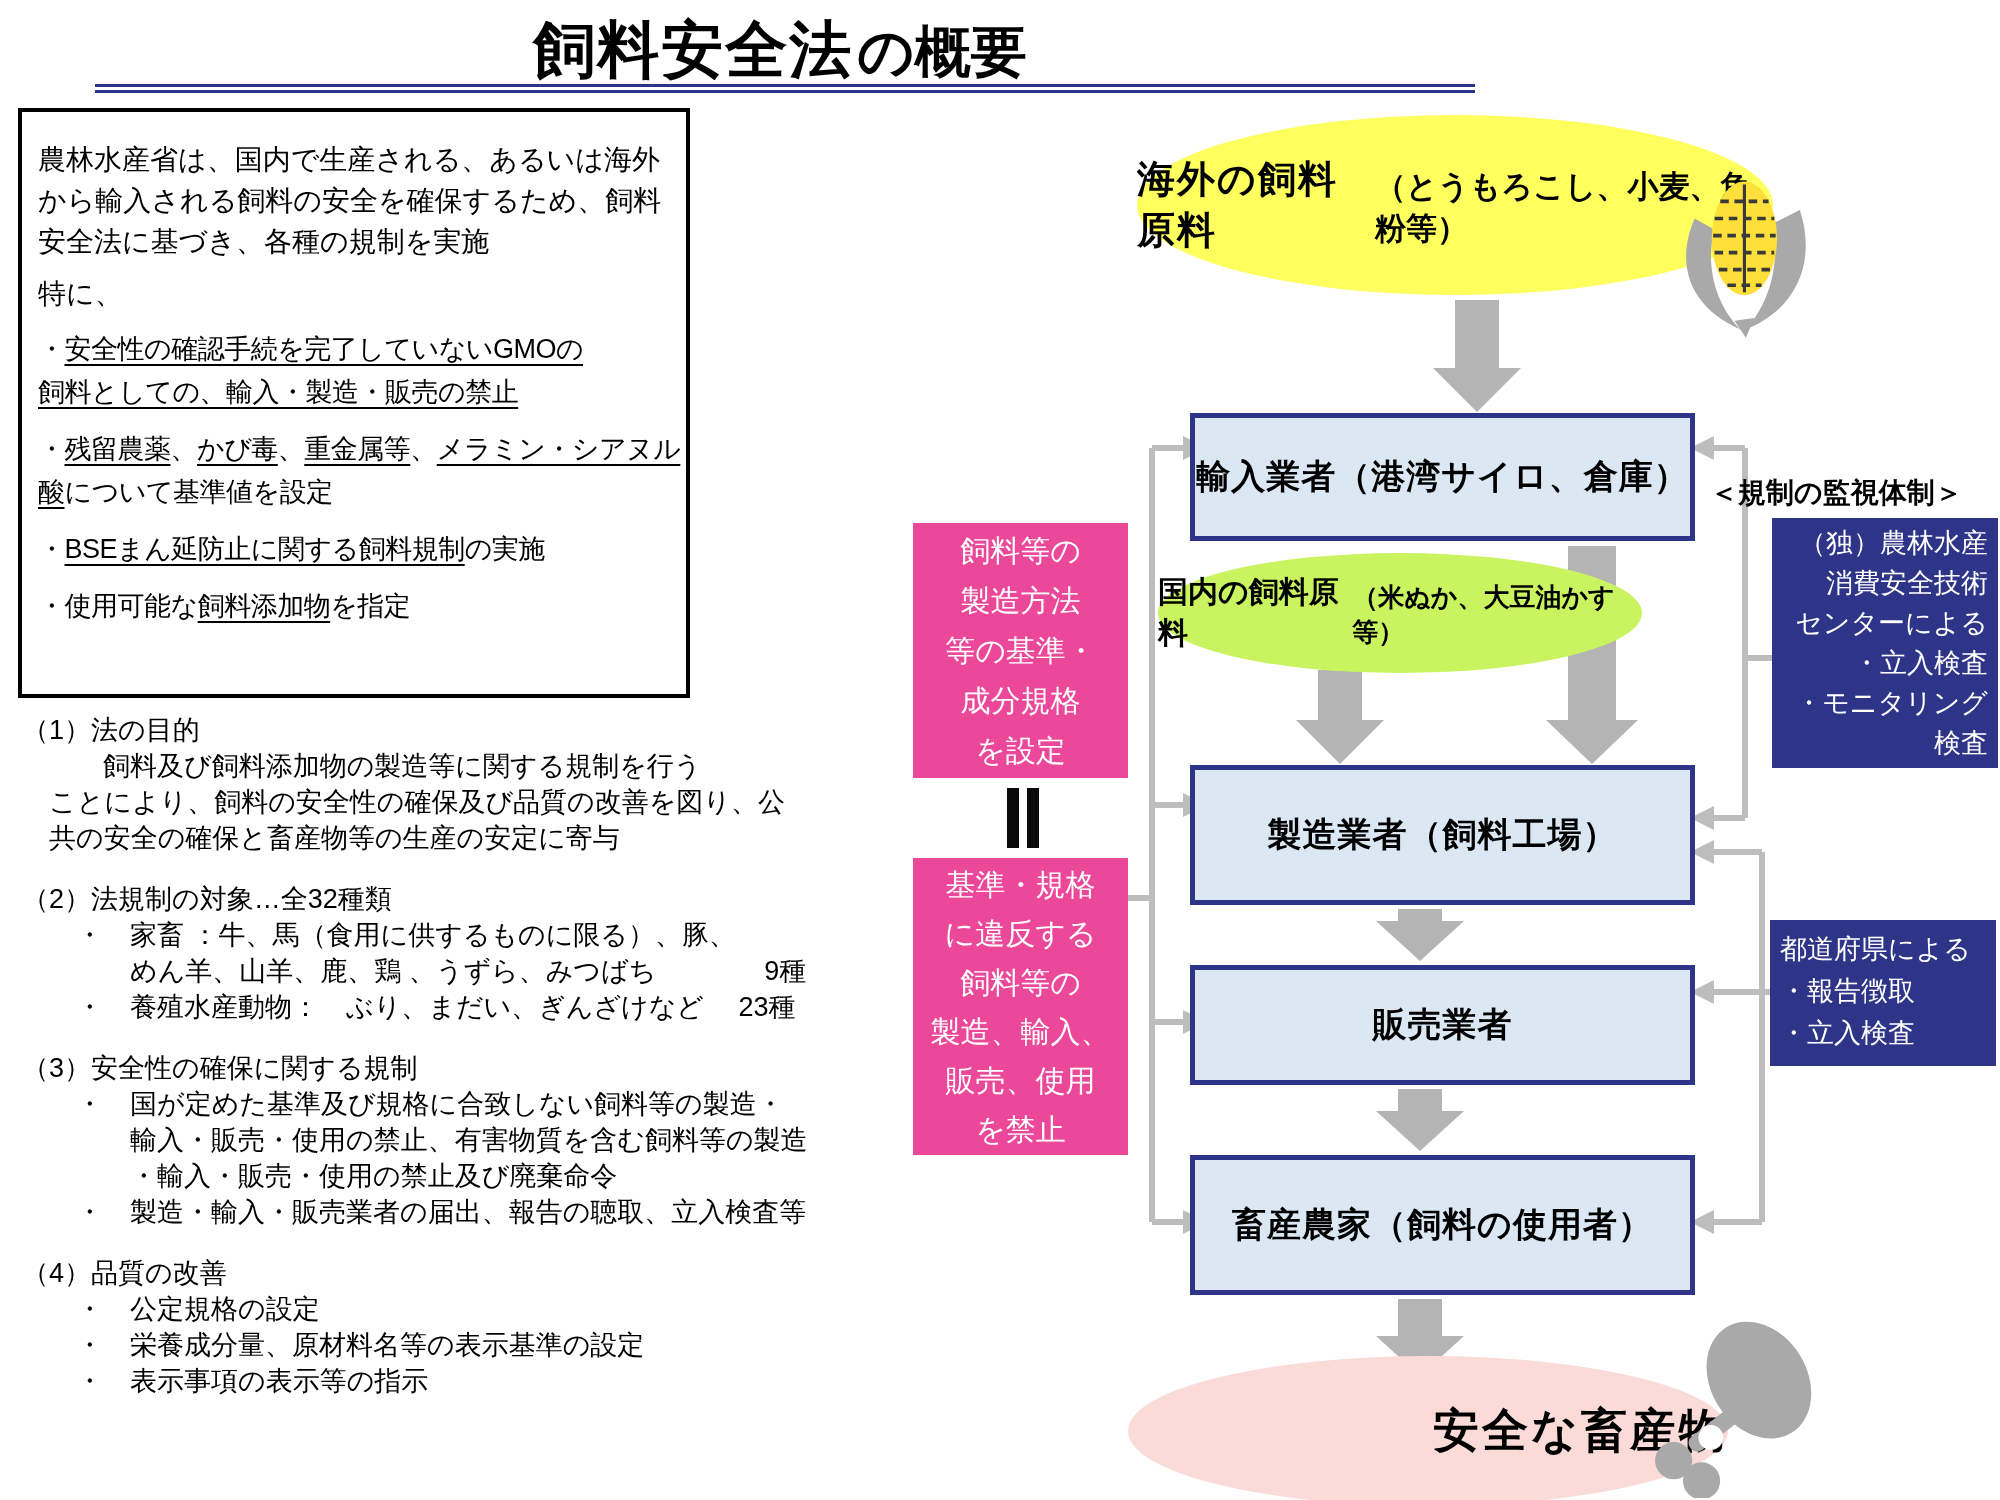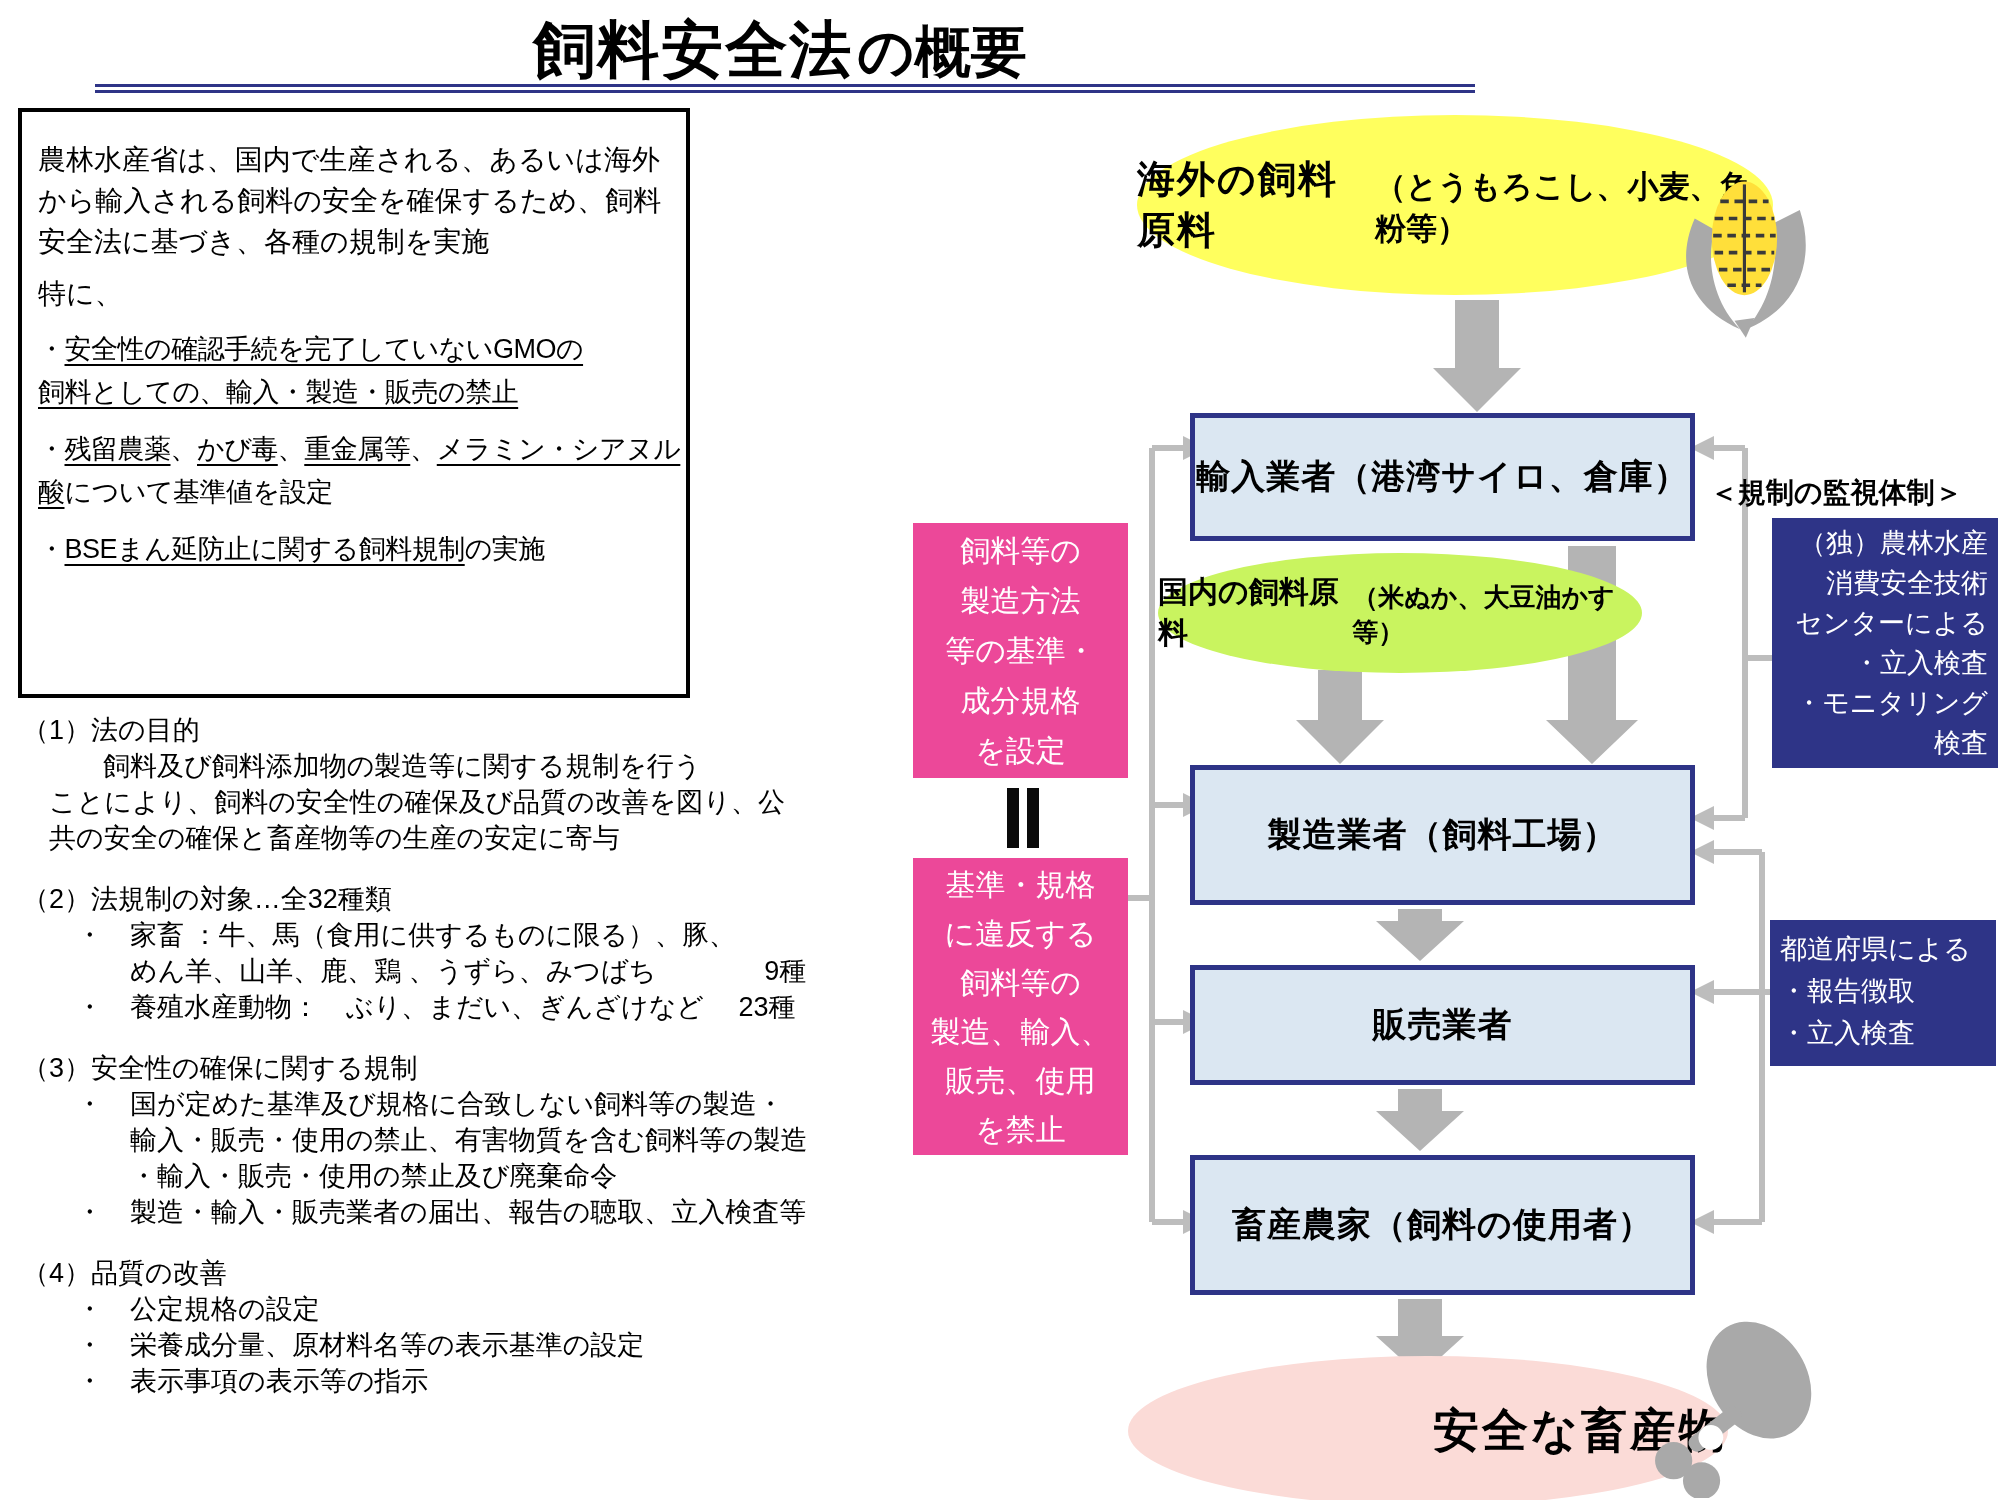--- a/index.html
+++ b/index.html
@@ -115,20 +115,21 @@
   <div class="intro-box">
     <div class="intro-par">農林水産省は、国内で生産される、あるいは海外
 から輸入される飼料の安全を確保するため、飼料
 安全法に基づき、各種の規制を実施</div>
     <div class="intro-emp">特に、</div>
     <div class="intro-bullet"><span>・</span><span class="u">安全性の確認手続を完了していないGMOの
 飼料としての、輸入・製造・販売の禁止</span></div>
     <div class="intro-bullet"><span>・</span><span class="u">残留農薬</span><span>、</span><span class="u">かび毒</span><span>、</span><span class="u">重金属等</span><span>、</span><span class="u">メラミン・シアヌル
 酸</span><span>について基準値を設定</span></div>
     <div class="intro-bullet"><span>・</span><span class="u">BSEまん延防止に関する飼料規制</span><span>の実施</span></div>
+    <div class="intro-bullet"><span>・</span><span>使用可能な</span><span class="u">飼料添加物</span><span>を指定</span></div>
   </div>
 
   <div class="sections">
     <div class="section">（1）法の目的
 　　　飼料及び飼料添加物の製造等に関する規制を行う
 　ことにより、飼料の安全性の確保及び品質の改善を図り、公
 　共の安全の確保と畜産物等の生産の安定に寄与</div>
     <div class="section">（2）法規制の対象…全32種類
 　　・　家畜 ：牛、馬（食用に供するものに限る）、豚、
 　　　　めん羊、山羊、鹿、鶏 、うずら、みつばち　　　　9種

